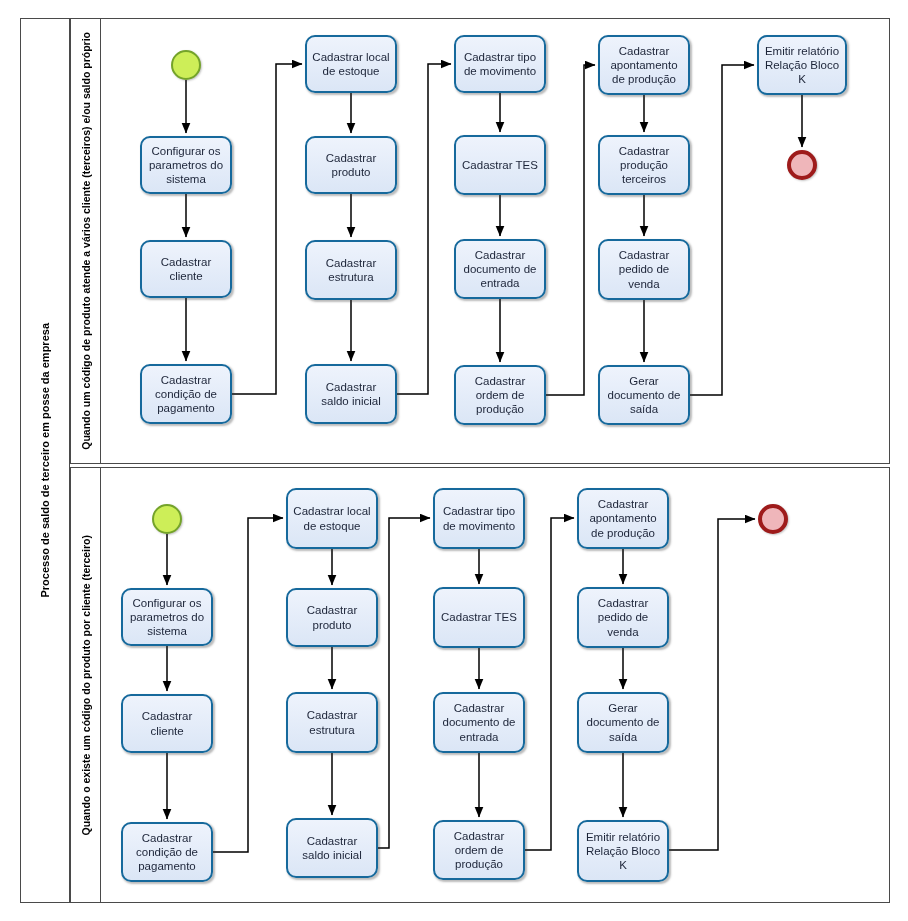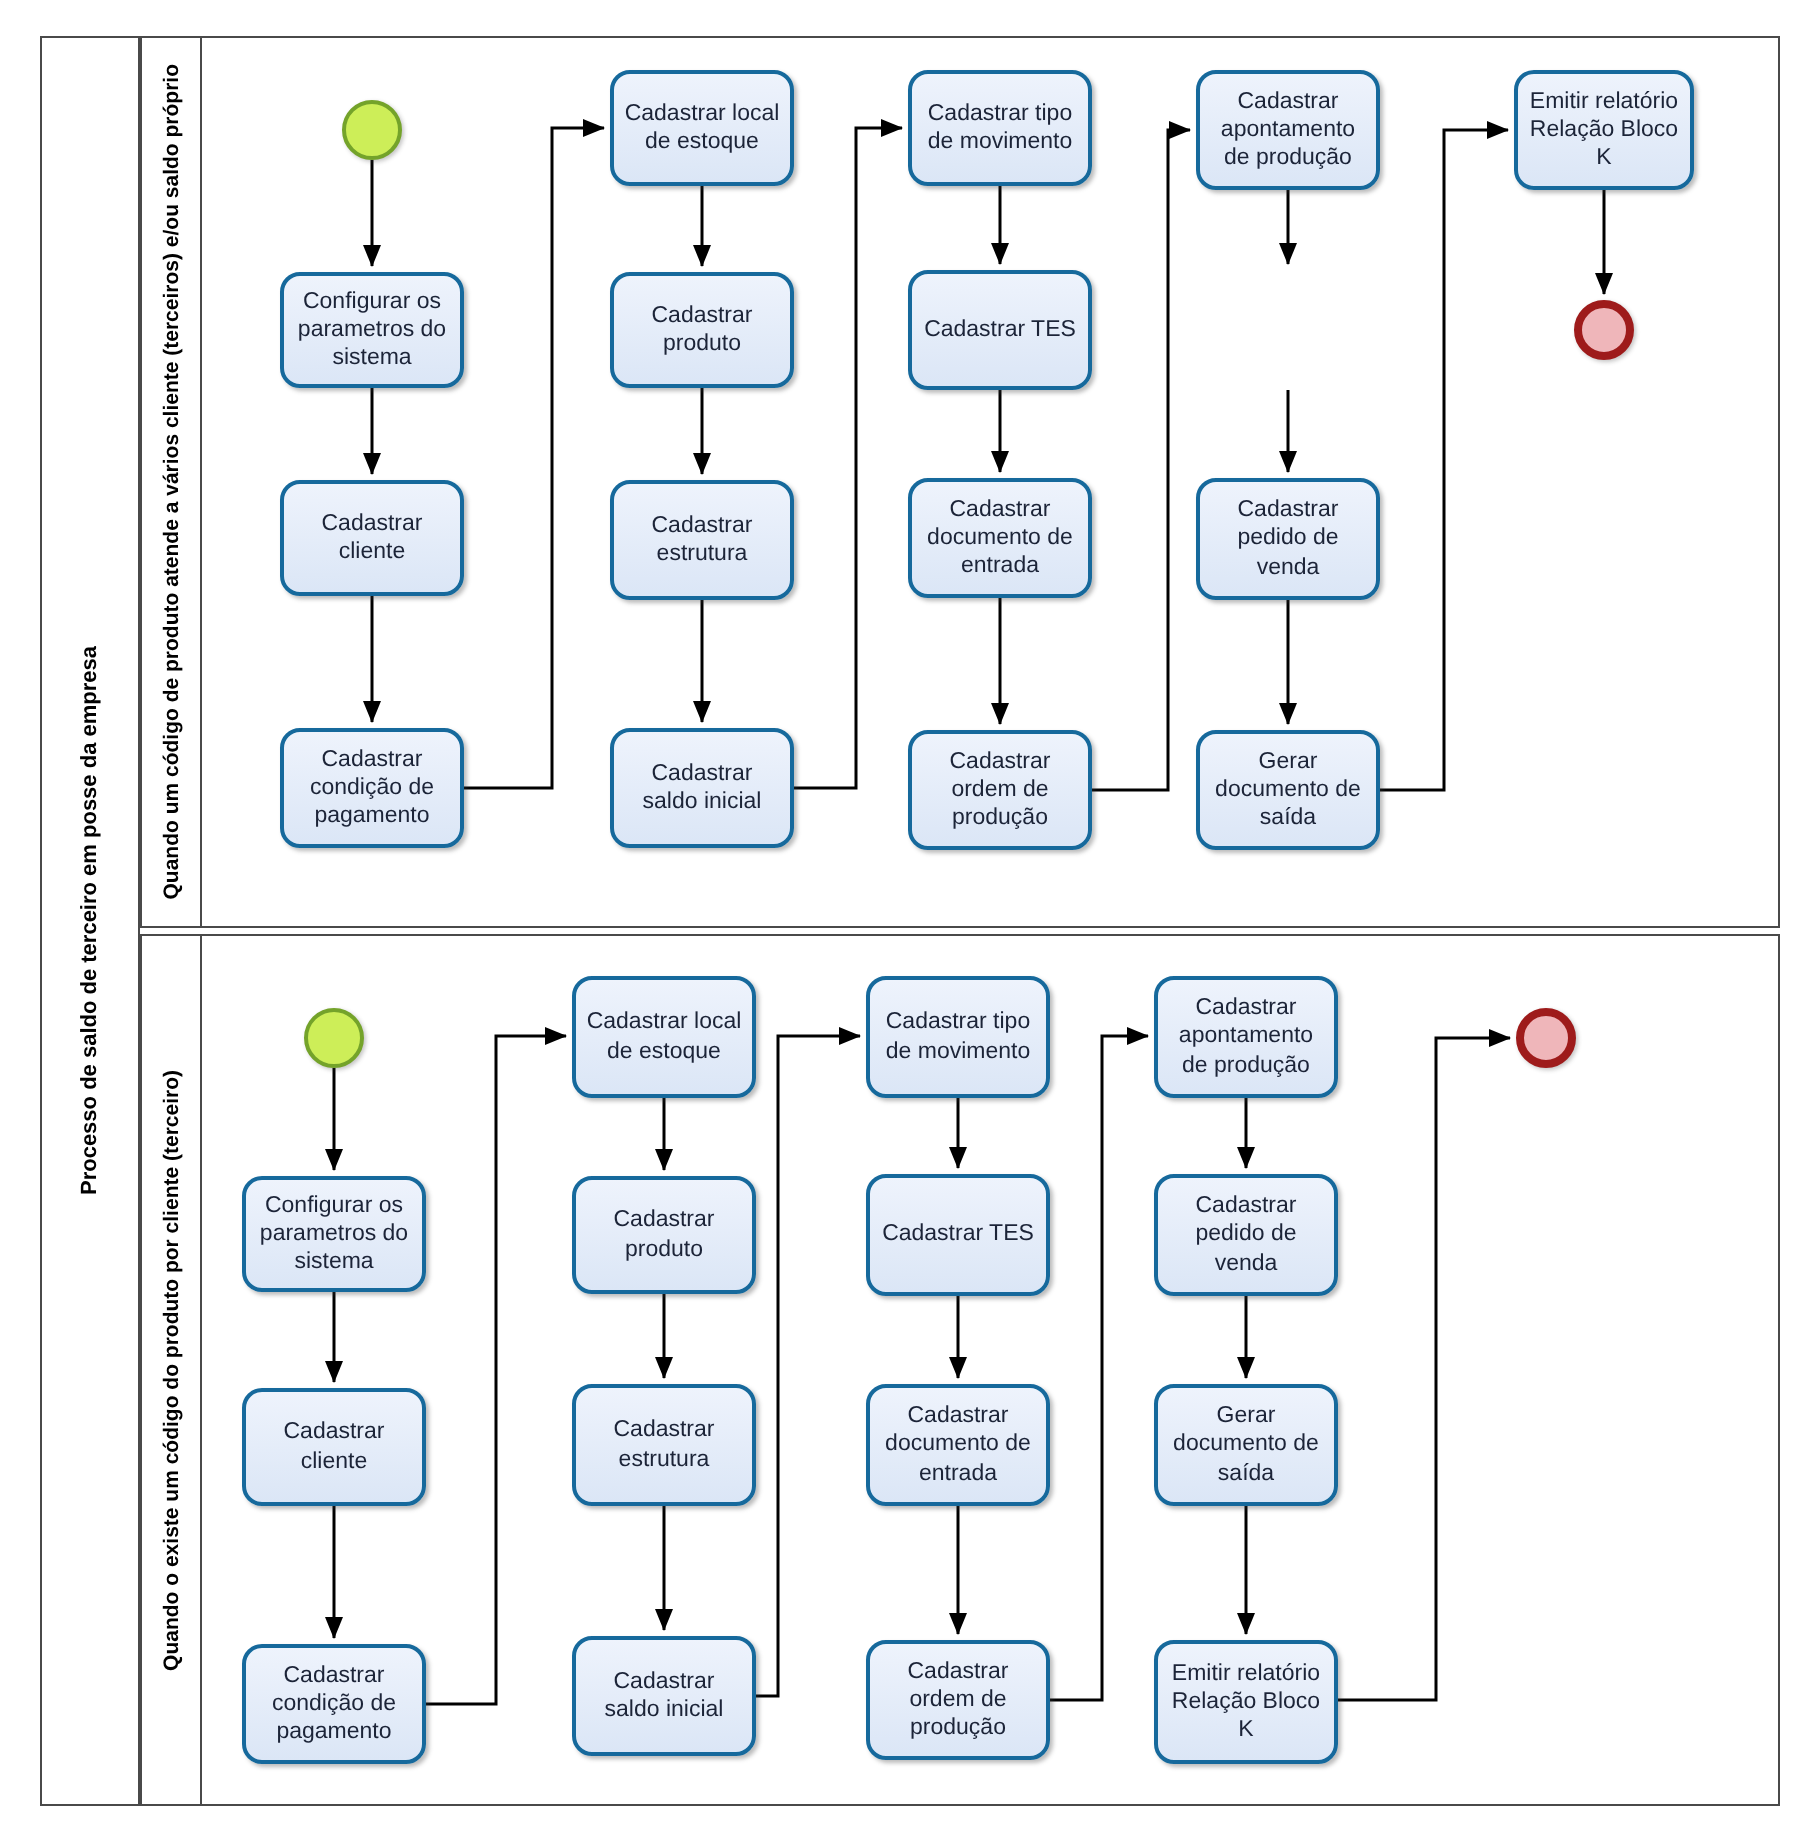--- a/index.html
+++ b/index.html
@@ -137,20 +137,23 @@
       </div>
       <div class="task" style="left: 454px; top: 239px; width: 92px; height: 60px;">
         <span>Cadastrar documento de entrada</span>
       </div>
       <div class="task" style="left: 454px; top: 365px; width: 92px; height: 60px;">
         <span>Cadastrar ordem de produção</span>
       </div>
       <div class="task" style="left: 598px; top: 35px; width: 92px; height: 60px;">
         <span>Cadastrar apontamento de produção</span>
       </div>
+      <div class="task" style="left: 598px; top: 135px; width: 92px; height: 60px;">
+        <span>Cadastrar produção terceiros</span>
+      </div>
       <div class="task" style="left: 598px; top: 239px; width: 92px; height: 61px;">
         <span>Cadastrar pedido de venda</span>
       </div>
       <div class="task" style="left: 598px; top: 365px; width: 92px; height: 60px;">
         <span>Gerar documento de saída</span>
       </div>
       <div class="task" style="left: 757px; top: 35px; width: 90px; height: 60px;">
         <span>Emitir relatório Relação Bloco K</span>
       </div>
       <div class="event end" style="left: 787px; top: 150px;"></div>

